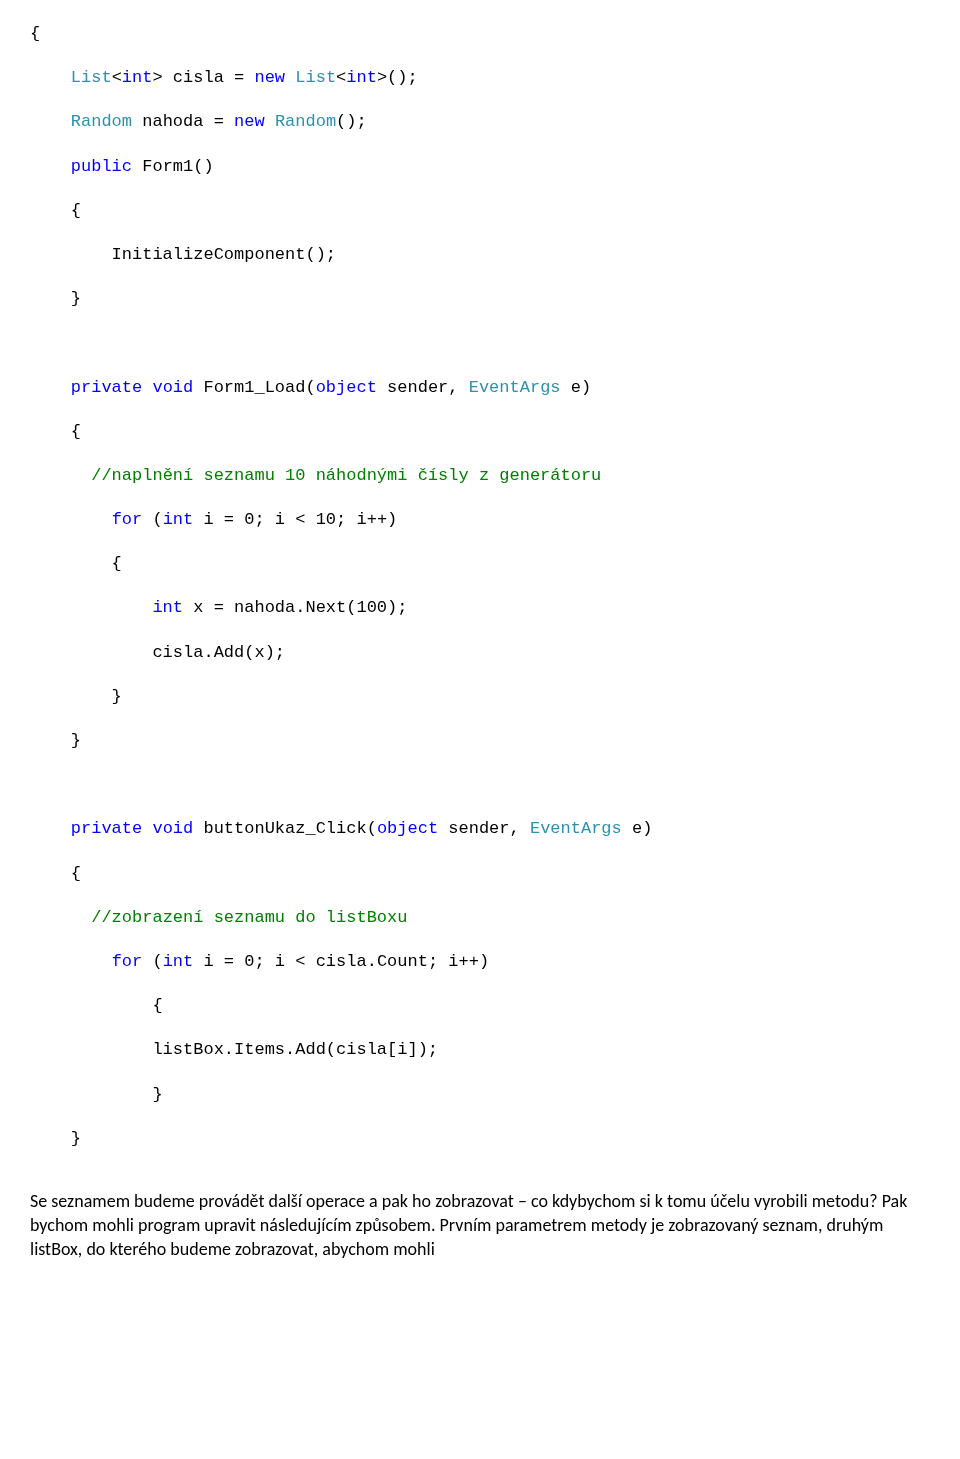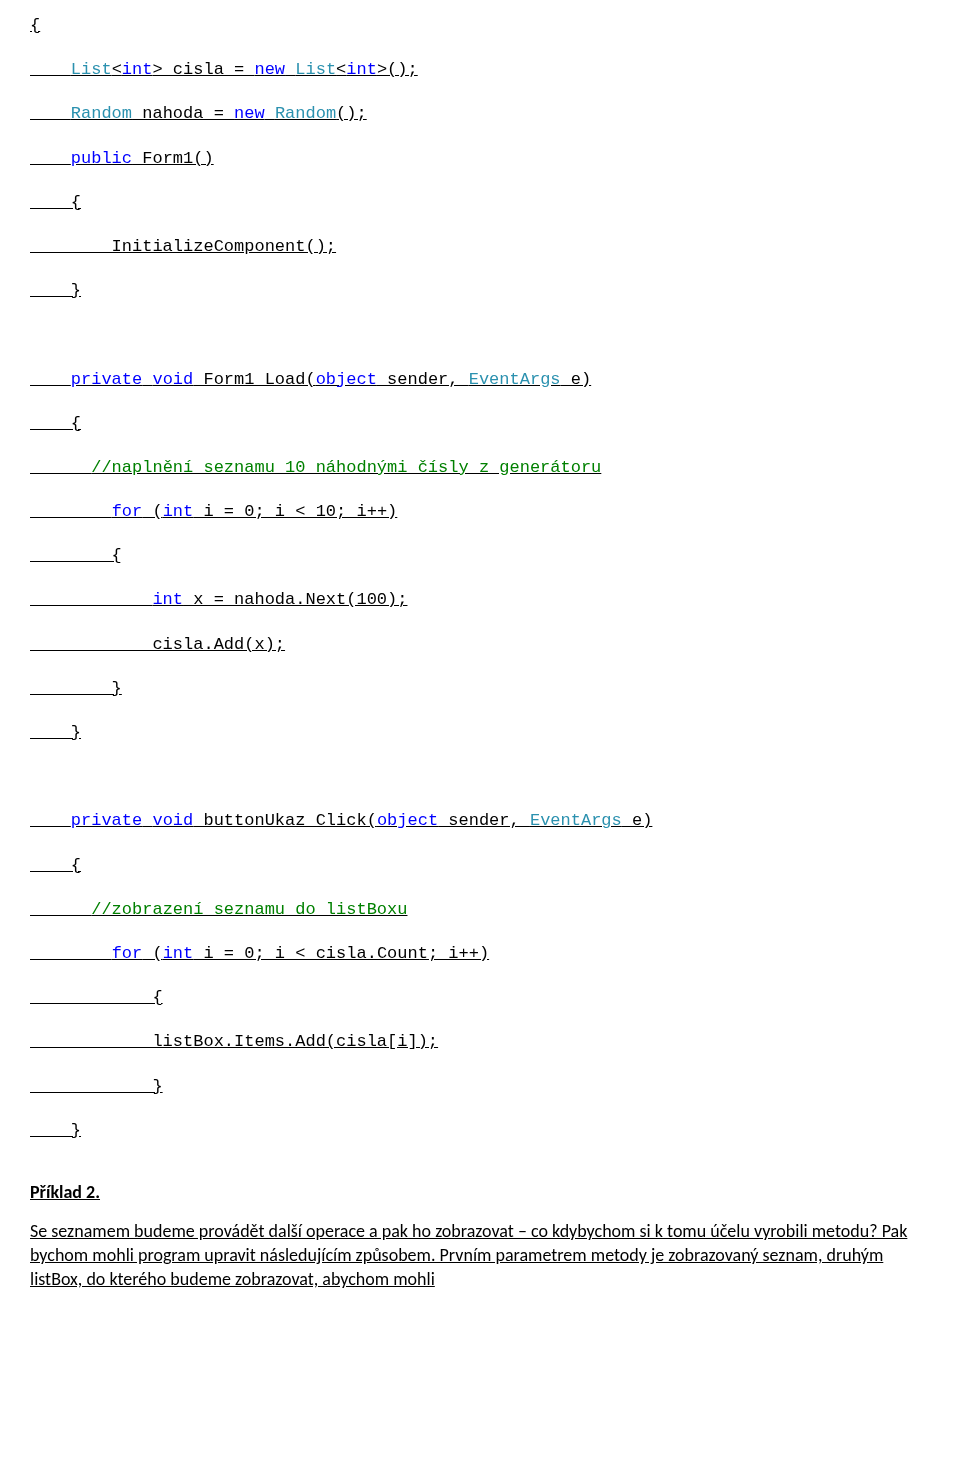--- a/index.html
+++ b/index.html
@@ -4,22 +4,21 @@
 <style>
   body {
     margin: 0;
     padding: 0;
     background: #ffffff;
     font-family: "Calibri", "Segoe UI", sans-serif;
     color: #000;
     width: 960px;
   }
   .page {
-    padding: 4px 30px 40px 30px;
-    text-decoration: underline;
+    padding: 12px 30px 40px 30px;
   }
   pre.code {
     font-family: Consolas, "Courier New", monospace;
     font-size: 17px;
     line-height: 2.6;
     white-space: pre;
     margin: 0 0 28px 0;
     color: #000;
   }
   .kw   { color: #0000ff; }
@@ -62,17 +61,16 @@
 <span>    </span><span class="kw">private</span><span> </span><span class="kw">void</span><span> buttonUkaz_Click(</span><span class="kw">object</span><span> sender, </span><span class="type">EventArgs</span><span> e)</span>
 <span>    {</span>
 <span>      </span><span class="cm">//zobrazení seznamu do listBoxu</span>
 <span>        </span><span class="kw">for</span><span> (</span><span class="kw">int</span><span> i = 0; i &lt; cisla.Count; i++)</span>
 <span>            {</span>
 <span>            listBox.Items.Add(cisla[i]);</span>
 <span>            }</span>
 <span>    }</span></pre>
 
 
-<p class="heading">Příklad 2.</p>
 
 <p class="body-text">Se seznamem budeme provádět další operace a pak ho zobrazovat – co kdybychom si k tomu účelu vyrobili metodu? Pak bychom mohli program upravit následujícím způsobem. Prvním parametrem metody je zobrazovaný seznam, druhým listBox, do kterého budeme zobrazovat, abychom mohli</p>
 
 </div>
 
 </body></html>

